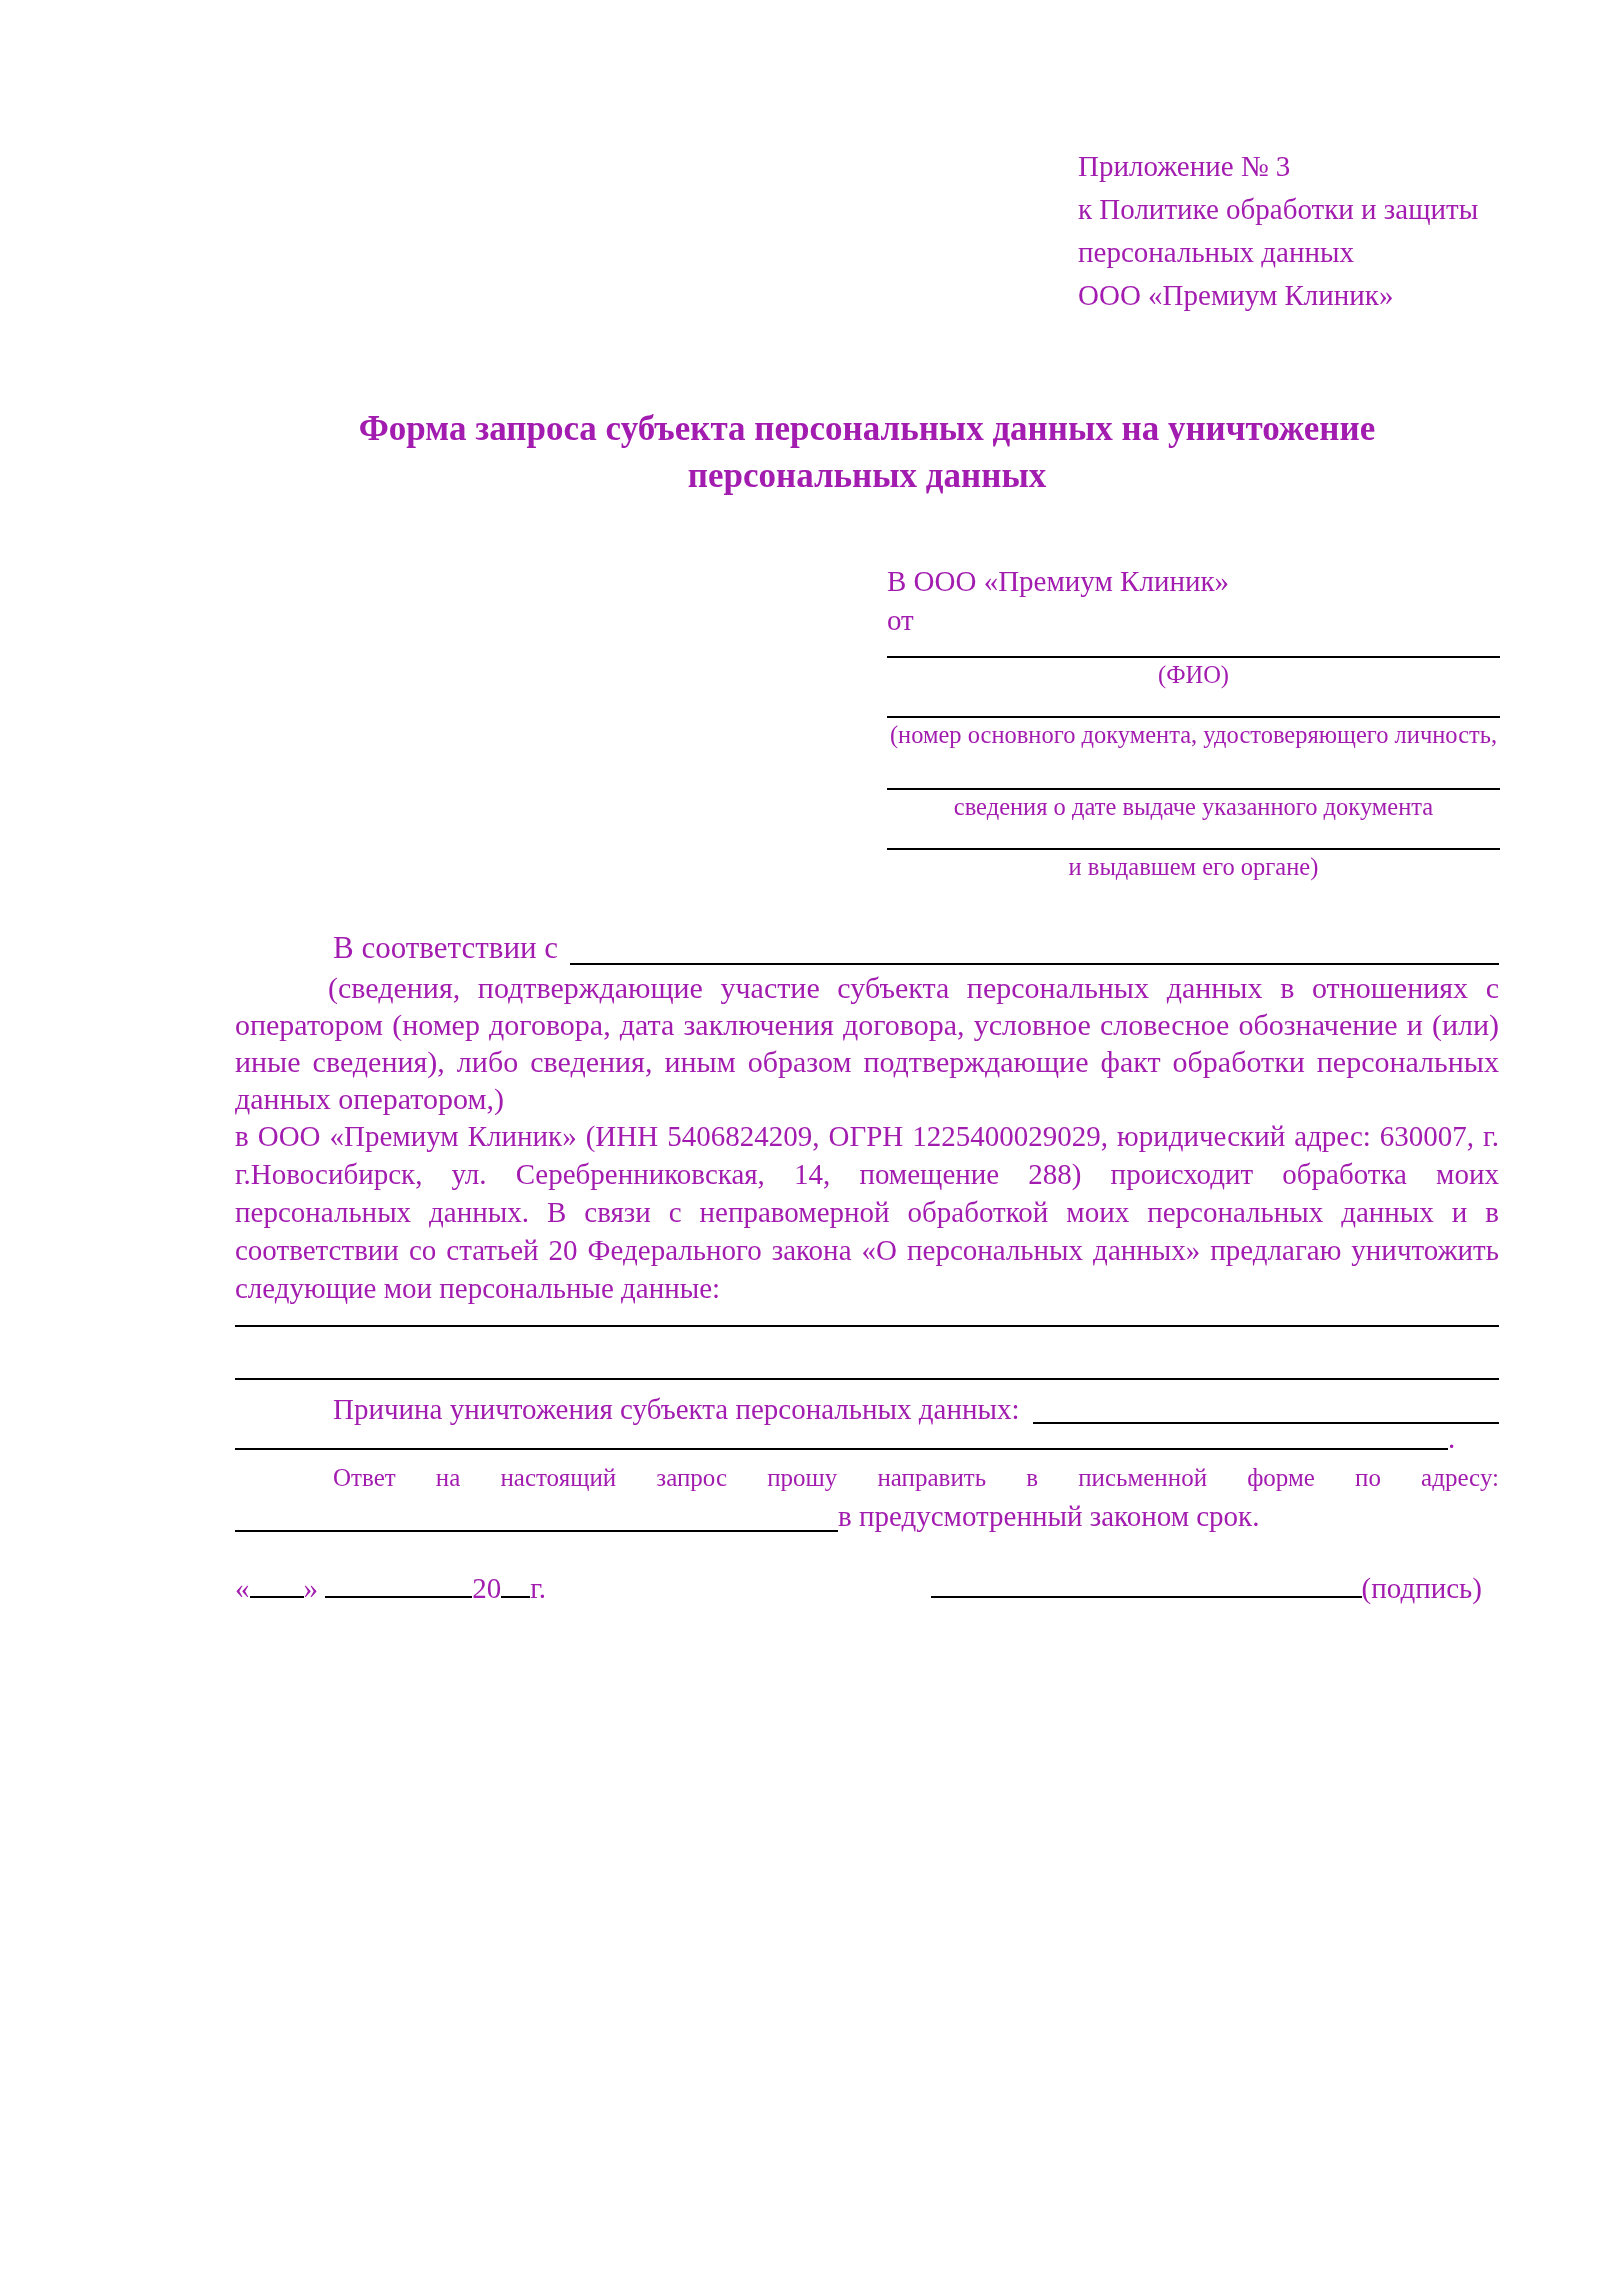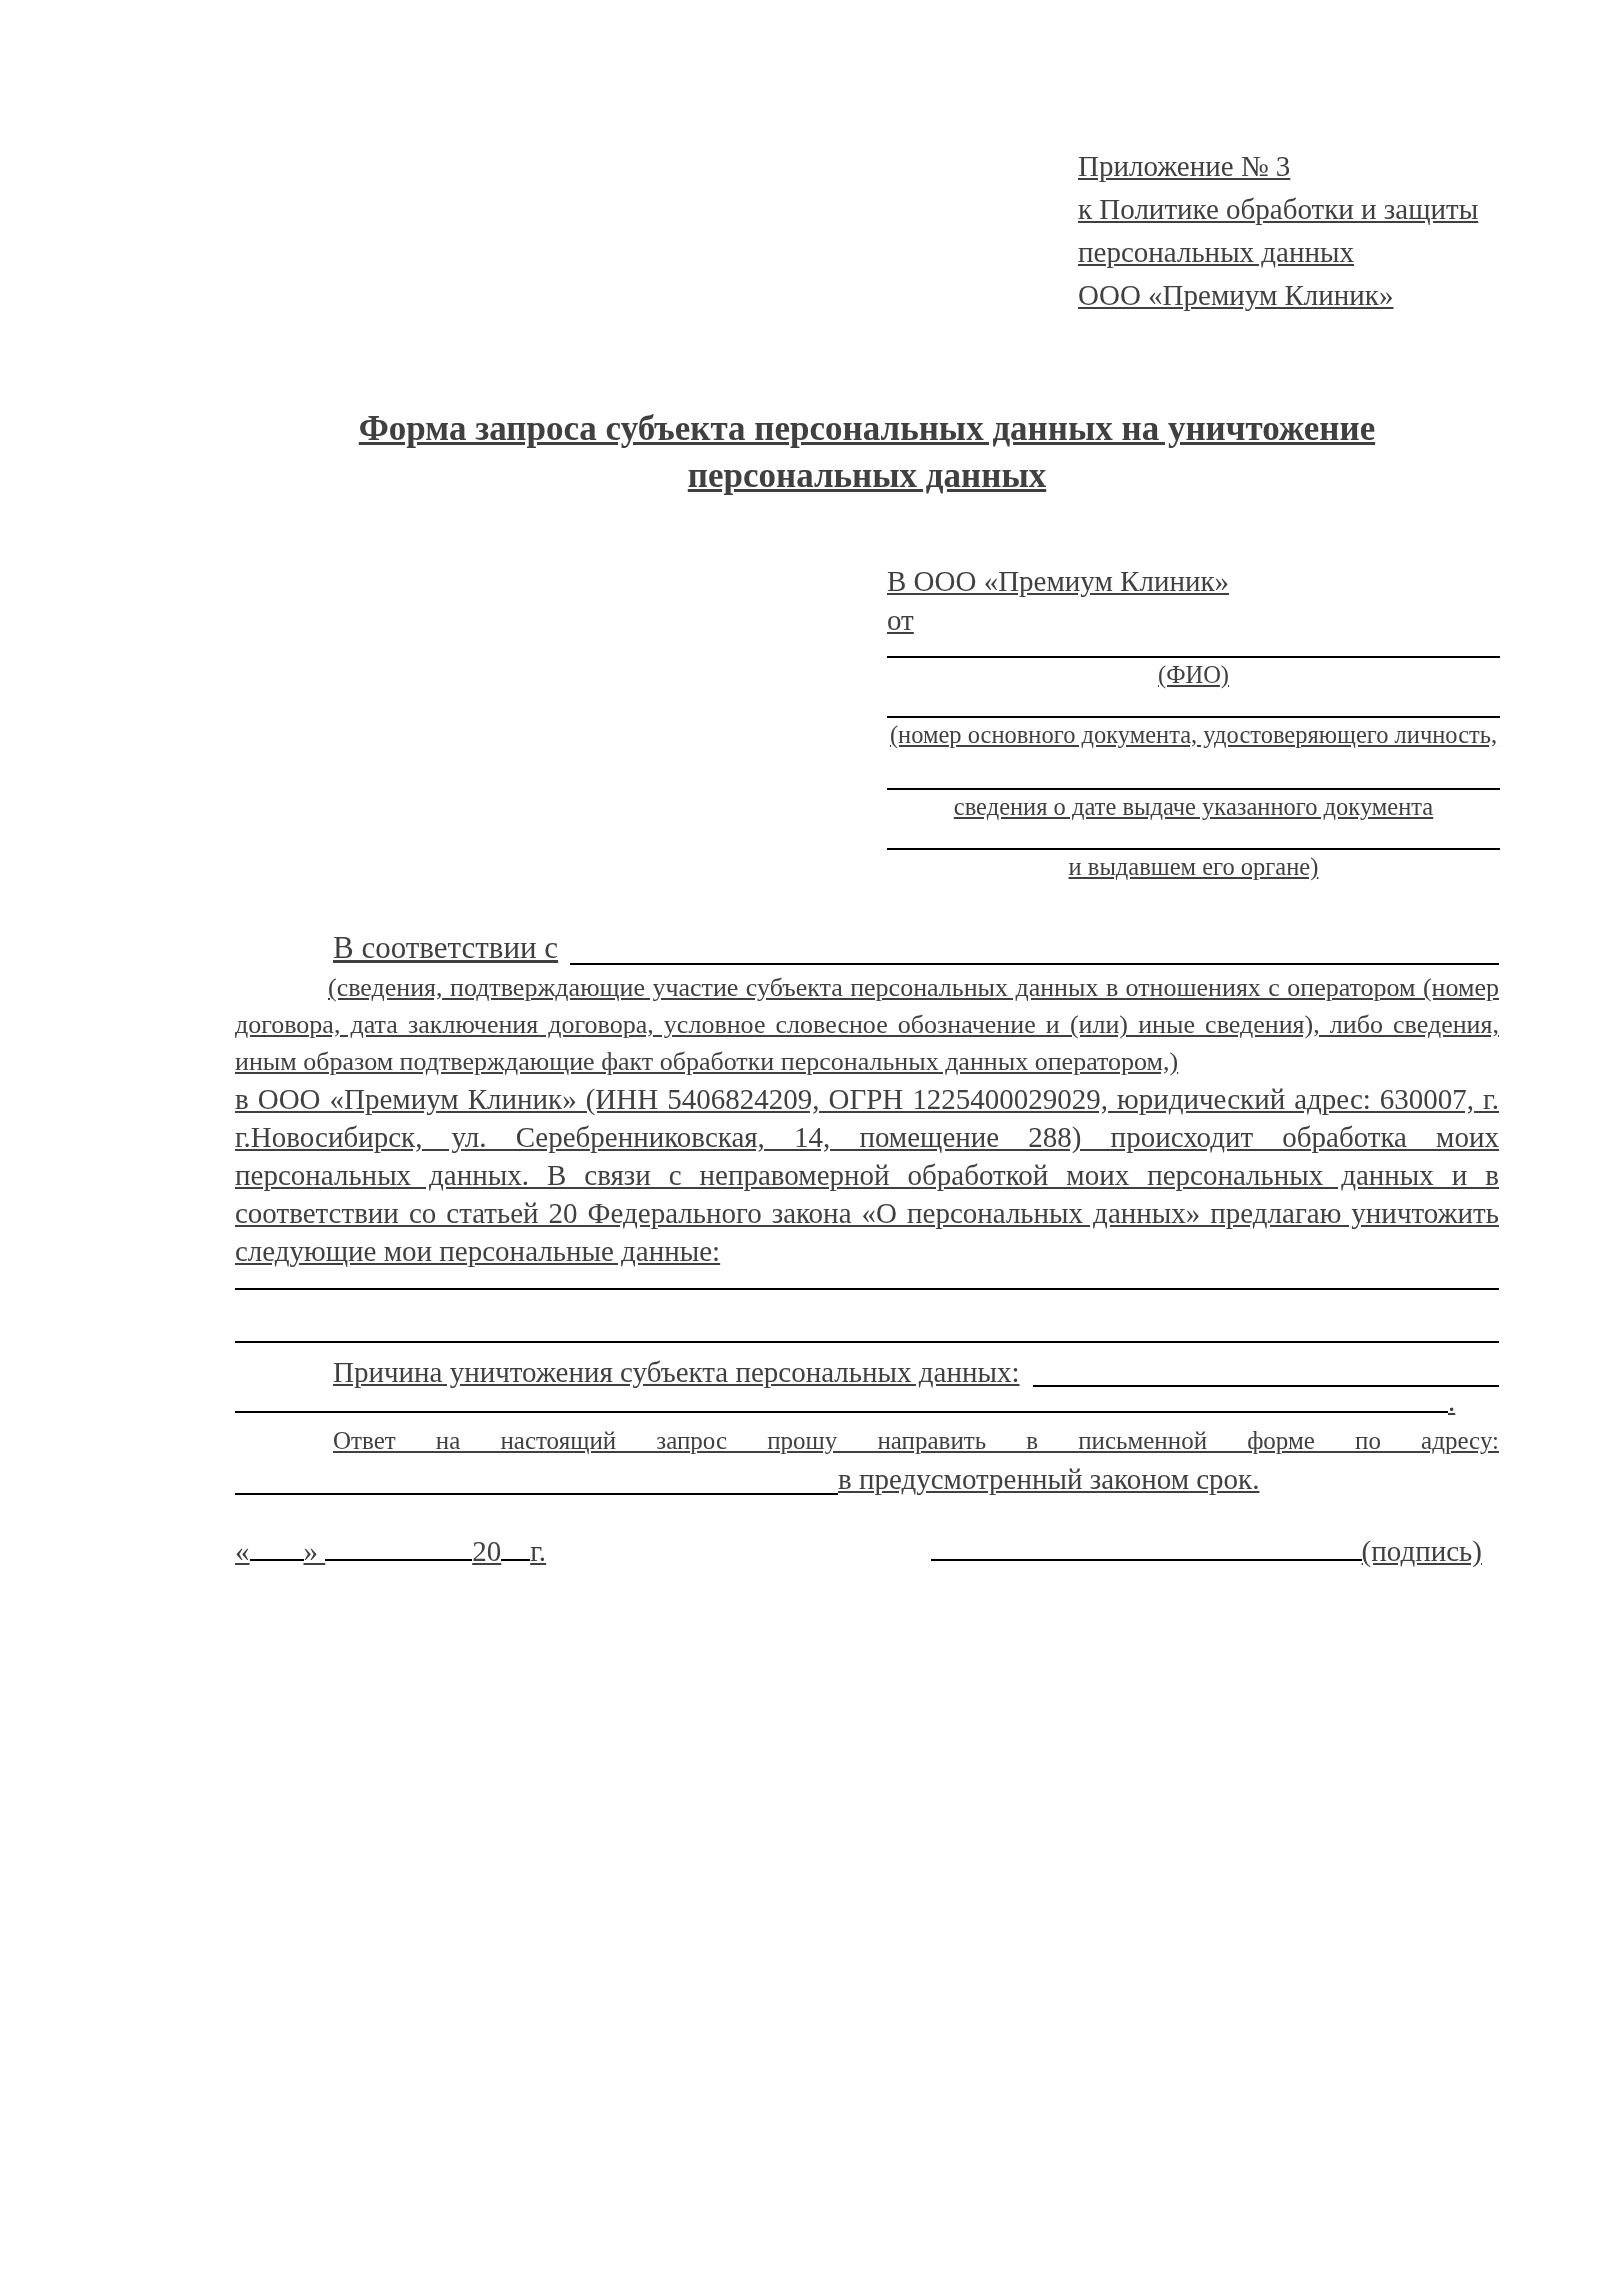--- a/index.html
+++ b/index.html
@@ -3,44 +3,43 @@
 <meta charset="utf-8">
 <style>
   html,body{margin:0;padding:0;background:#888;}
   .page{
     position:relative;
     width:1621px;height:2294px;
     background:#fff;
     box-sizing:border-box;
     padding:145px 122px 0 235px;
     font-family:"Liberation Serif","DejaVu Serif",serif;
-    color:#404040;
+    color:#a21caf;
     overflow:hidden;
-    text-decoration:underline;
   }
   
   .header-note{margin-left:843px;font-size:29px;line-height:43px;}
   
   .doc-title{margin-top:88px;text-align:center;font-weight:bold;font-size:35px;line-height:47px;}
   
   .addressee{margin-top:63px;margin-left:652px;width:613px;font-size:29px;}
   .addressee .to{line-height:39px;}
   .addressee .from{line-height:39px;}
   .blankline{border-bottom:2.9px solid #000;}
   .f1{height:15.7px;}
   .f2{height:27.4px;}
   .f3{height:39px;}
   .f4{height:27.4px;}
   .caption{font-size:24.5px;line-height:29px;text-align:center;margin-top:2px;}
   
   .row{display:flex;align-items:flex-end;}
   .fill-line{flex:1;border-bottom:2.9px solid #000;margin-bottom:4.9px;}
   .accordance{margin-top:45px;font-size:31px;line-height:43px;padding-left:98px;}
   .accordance .fill-line{margin-left:11.8px;}
-  .small-print{font-size:26px;line-height:37px;text-align:justify;text-indent:93px;}
+  .small-print{font-size:30px;line-height:37px;text-align:justify;text-indent:93px;}
   .main-para{font-size:29px;line-height:38px;text-align:justify;}
   .blank1{height:17.6px;}
   .blank2{height:51px;}
   .reason-row{margin-top:9.8px;font-size:29px;line-height:39px;padding-left:98px;}
   .reason-row .fill-line{margin-left:13.7px;}
   .period-row{font-size:29px;line-height:23.5px;height:23.5px;}
   .period-row .fill-line{flex:0 0 1213px;margin-bottom:2px;}
   .period-row .dot{line-height:27.4px;}
   .answer-para{margin-top:5.9px;font-size:25px;line-height:39px;text-align:justify;text-align-last:justify;padding-left:98px;}
   .address-row{font-size:29px;line-height:39px;}

